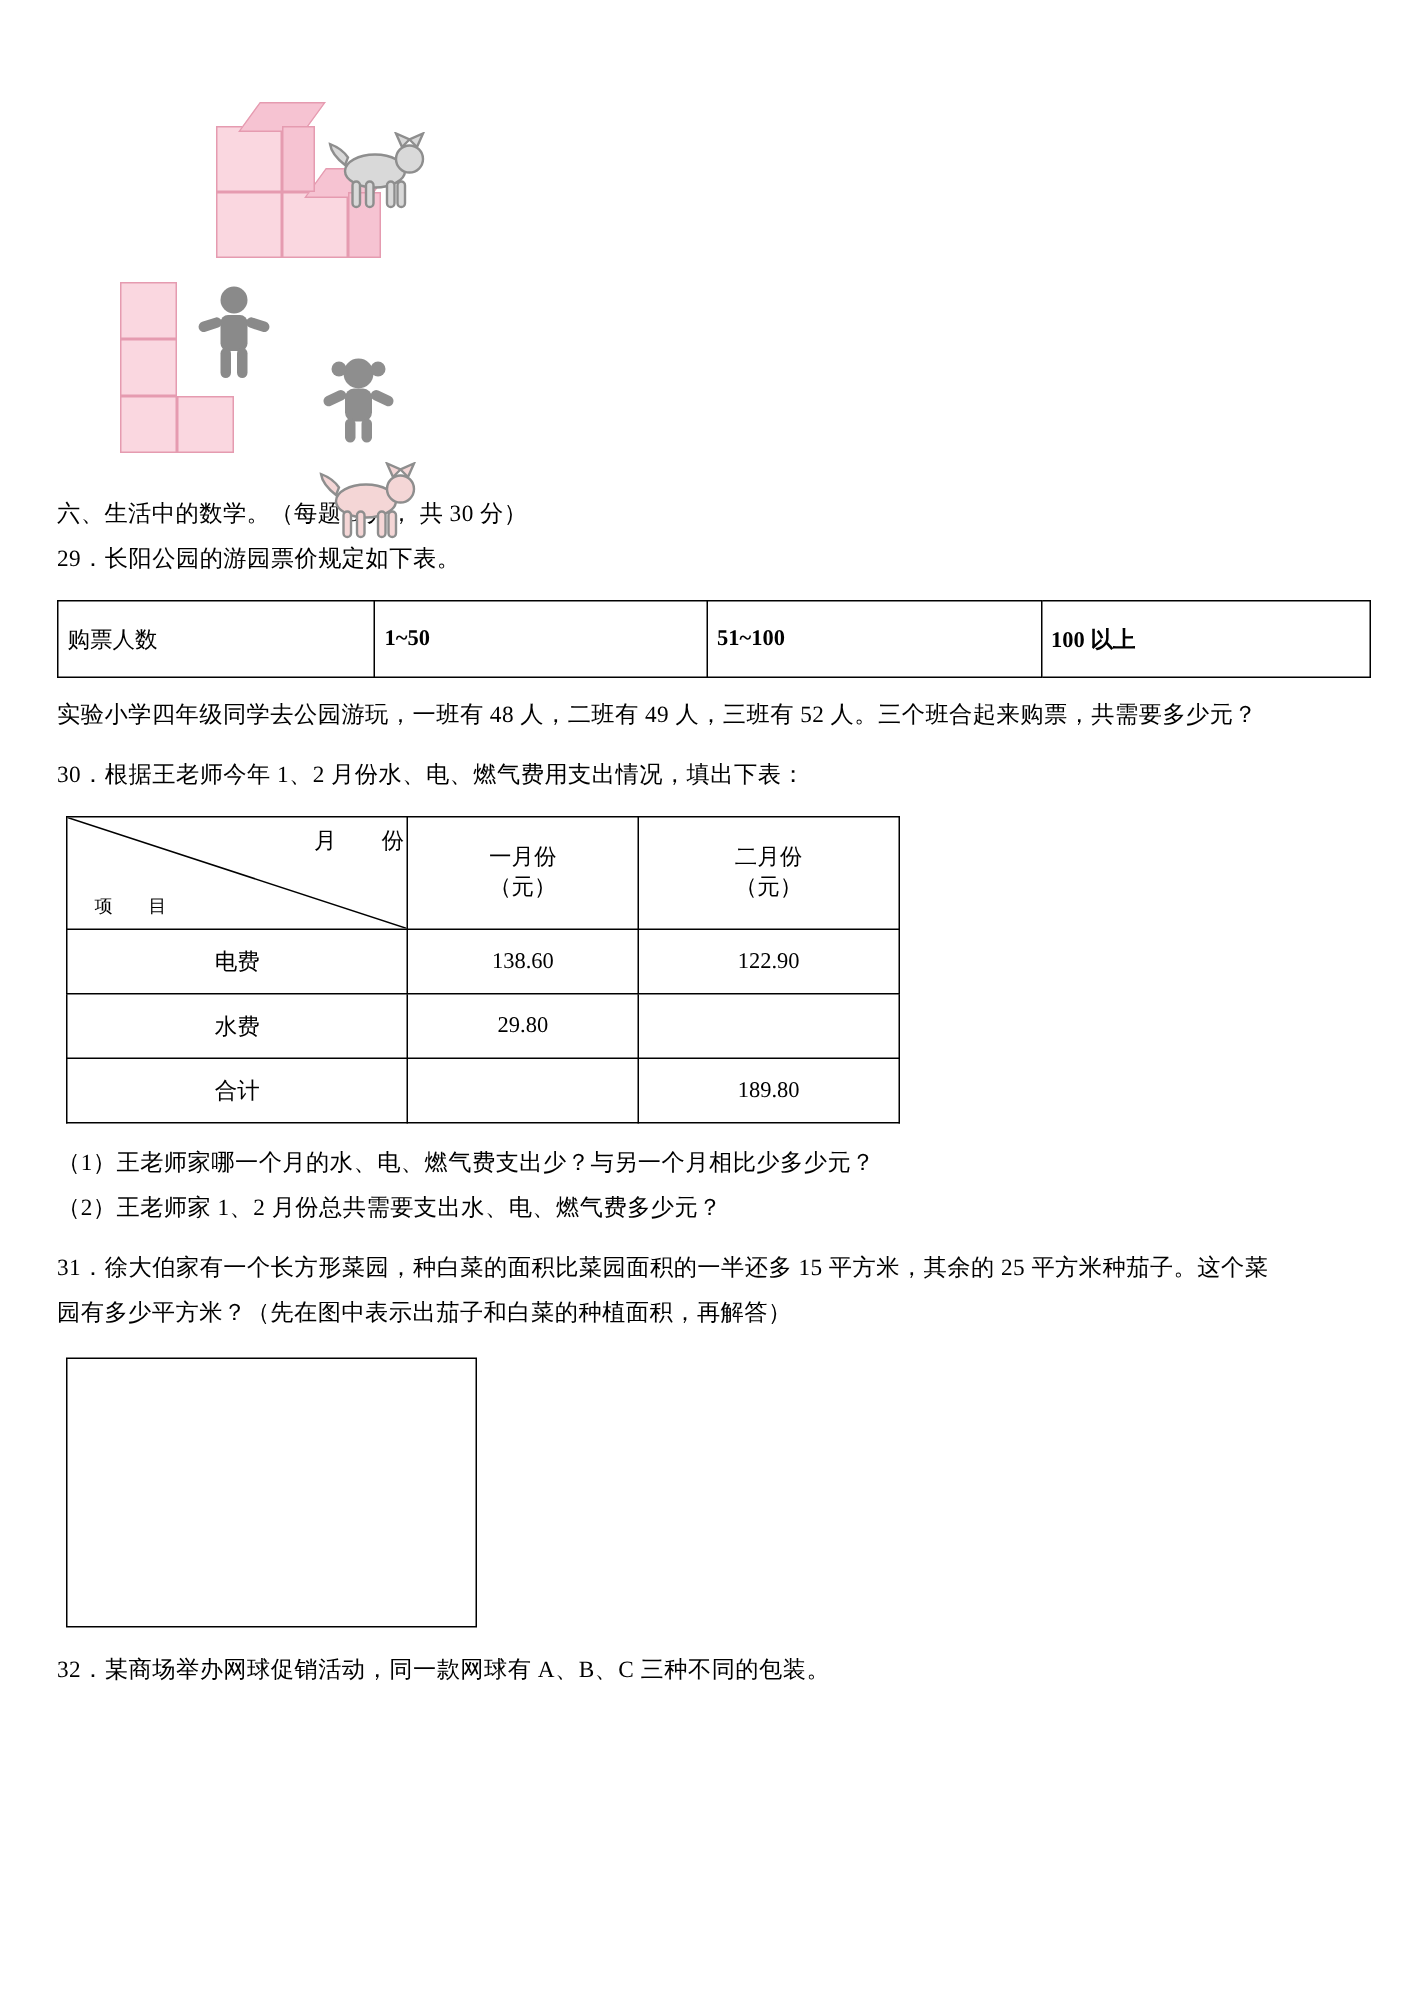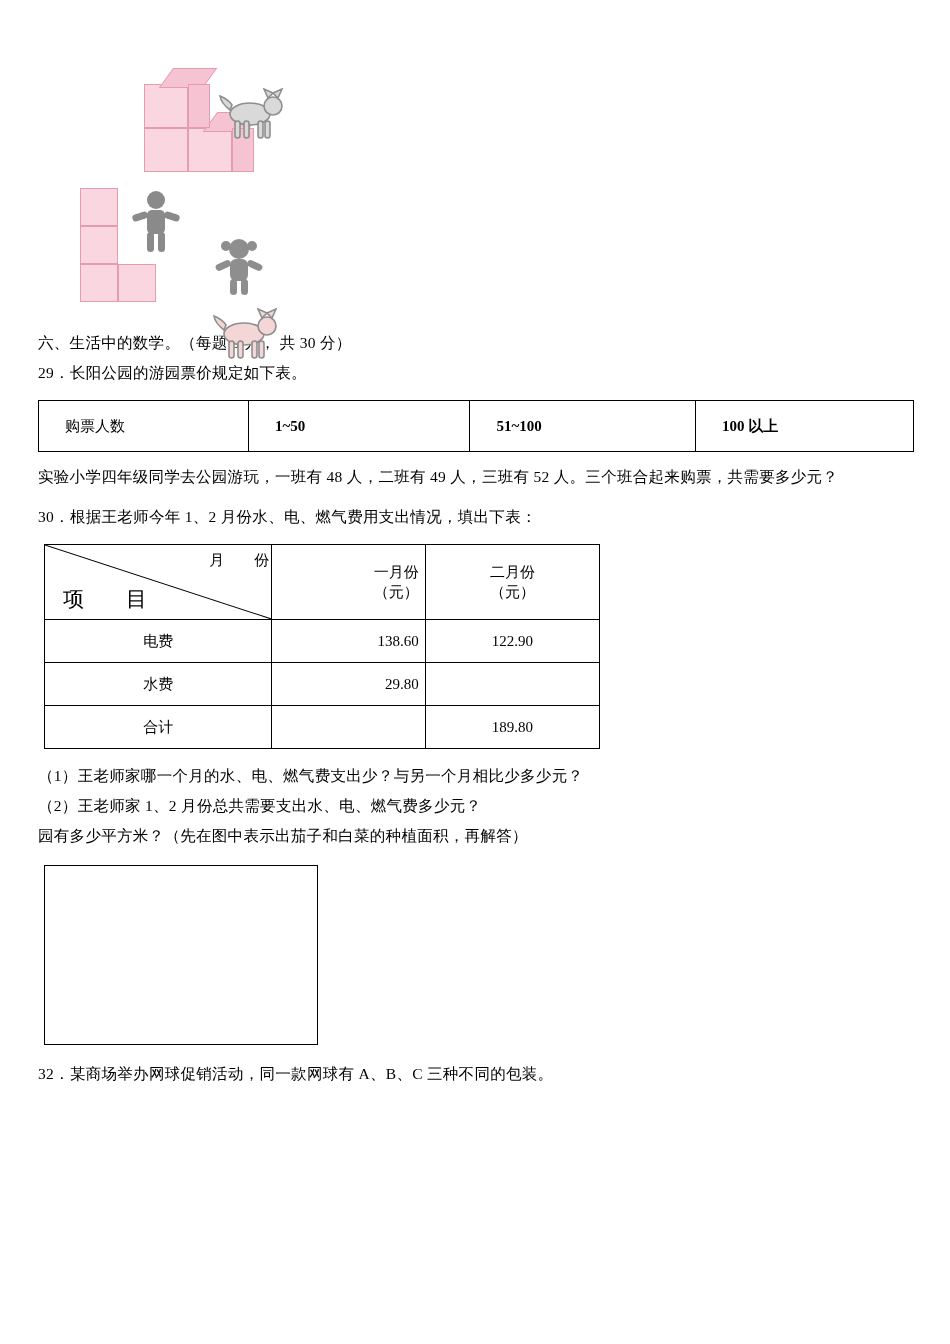--- a/index.html
+++ b/index.html
@@ -70,41 +70,41 @@
     font-size: 15px;
   }
   .t-ticket {
     width: 876px;
     margin-top: 12px;
     margin-bottom: 10px;
   }
   .t-ticket td {
     border: 1px solid #000;
     height: 42px;
-    padding: 4px 26px;
+    padding: 4px 6px;
     vertical-align: middle;
   }
   .t-ticket td.c1 { width: 212px; }
   .t-ticket td.c2 { width: 222px; }
   .t-ticket td.c3 { width: 222px; }
   .t-ticket td.c4 { width: 220px; margin-left: 24px; }
 
   .t-fee {
     margin: 12px 0 12px 6px;
     width: 556px;
     text-align: center;
   }
   .t-fee td {
     border: 1px solid #000;
     height: 38px;
     padding: 2px 6px;
     vertical-align: middle;
   }
   .t-fee td.col-a { width: 226px; }
-  .t-fee td.col-b { width: 146px; text-align: right; }
+  .t-fee td.col-b { width: 146px; }
   .t-fee td.col-c { width: 168px; margin-left: 36px; }
 
   .diag-cell {
     position: relative;
     height: 74px !important;
     padding: 0 !important;
   }
   .diag-cell .diag-line {
     position: absolute;
     left: 0; top: 0;
@@ -113,21 +113,21 @@
   .diag-cell .lbl-month {
     position: absolute;
     right: 2px;
     top: 6px;
     font-size: 15px;
   }
   .diag-cell .lbl-item {
     position: absolute;
     left: 18px;
     bottom: 6px;
-    font-size: 21px;
+    font-size: 12px;
   }
   .two-line { line-height: 20px; }
 
   .answer-box {
     width: 272px;
     height: 178px;
     border: 1px solid #000;
     margin: 14px 0 14px 6px;
   }
 </style>
@@ -269,19 +269,20 @@
         <td class="col-a">合计</td>
         <td class="col-b"></td>
         <td class="col-c">189.80</td>
       </tr>
     </tbody>
       </table>
 
     <p class="ln ln-sp">（1）王老师家哪一个月的水、电、燃气费支出少？与另一个月相比少多少元？</p>
     <p class="ln">（2）王老师家 1、2 月份总共需要支出水、电、燃气费多少元？</p>
 
+    <p class="ln ln-sp">31．徐大伯家有一个长方形菜园，种白菜的面积比菜园面积的一半还多 15 平方米，其余的 25 平方米种茄子。这个菜</p>
     <p class="ln">园有多少平方米？（先在图中表示出茄子和白菜的种植面积，再解答）</p>
 
     <div class="answer-box"></div>
 
     <p class="ln">32．某商场举办网球促销活动，同一款网球有 A、B、C 三种不同的包装。</p>
   </div>
 </div>
 
 </body></html>

